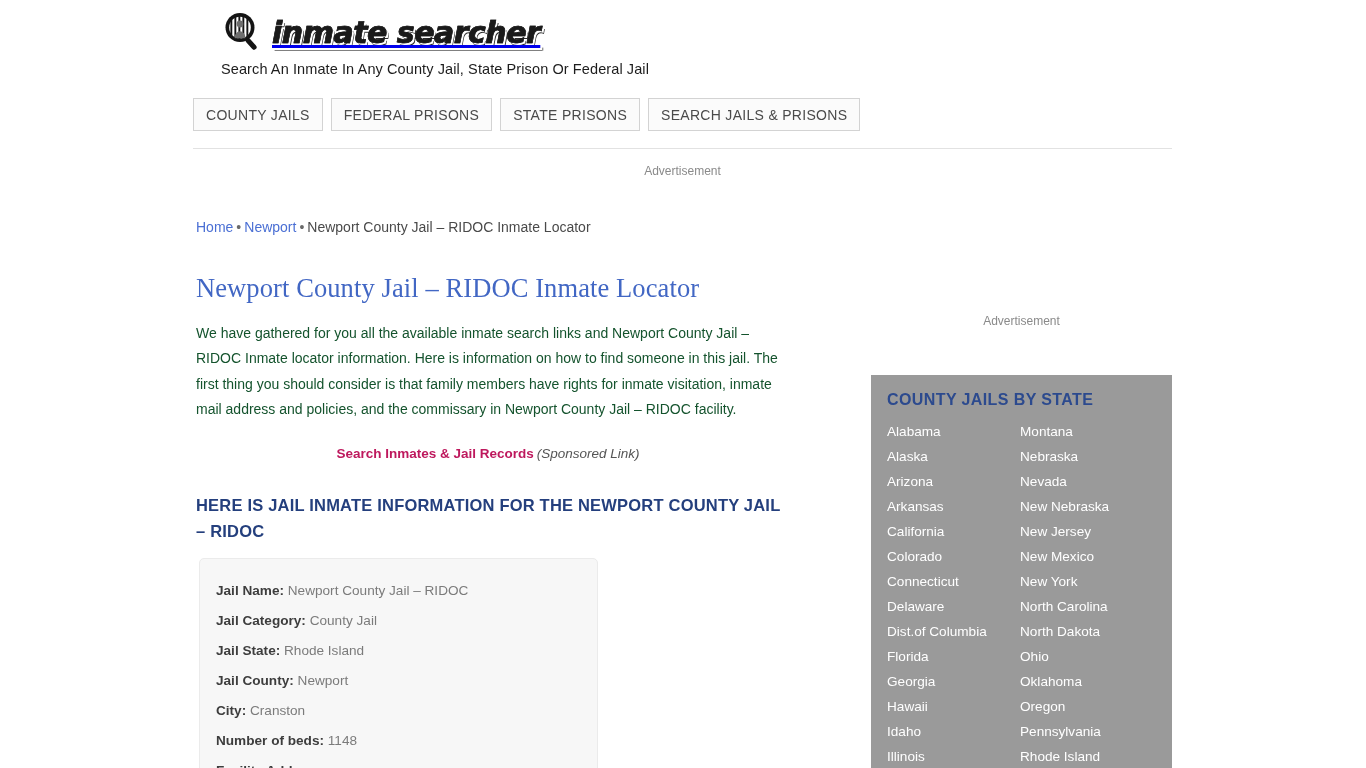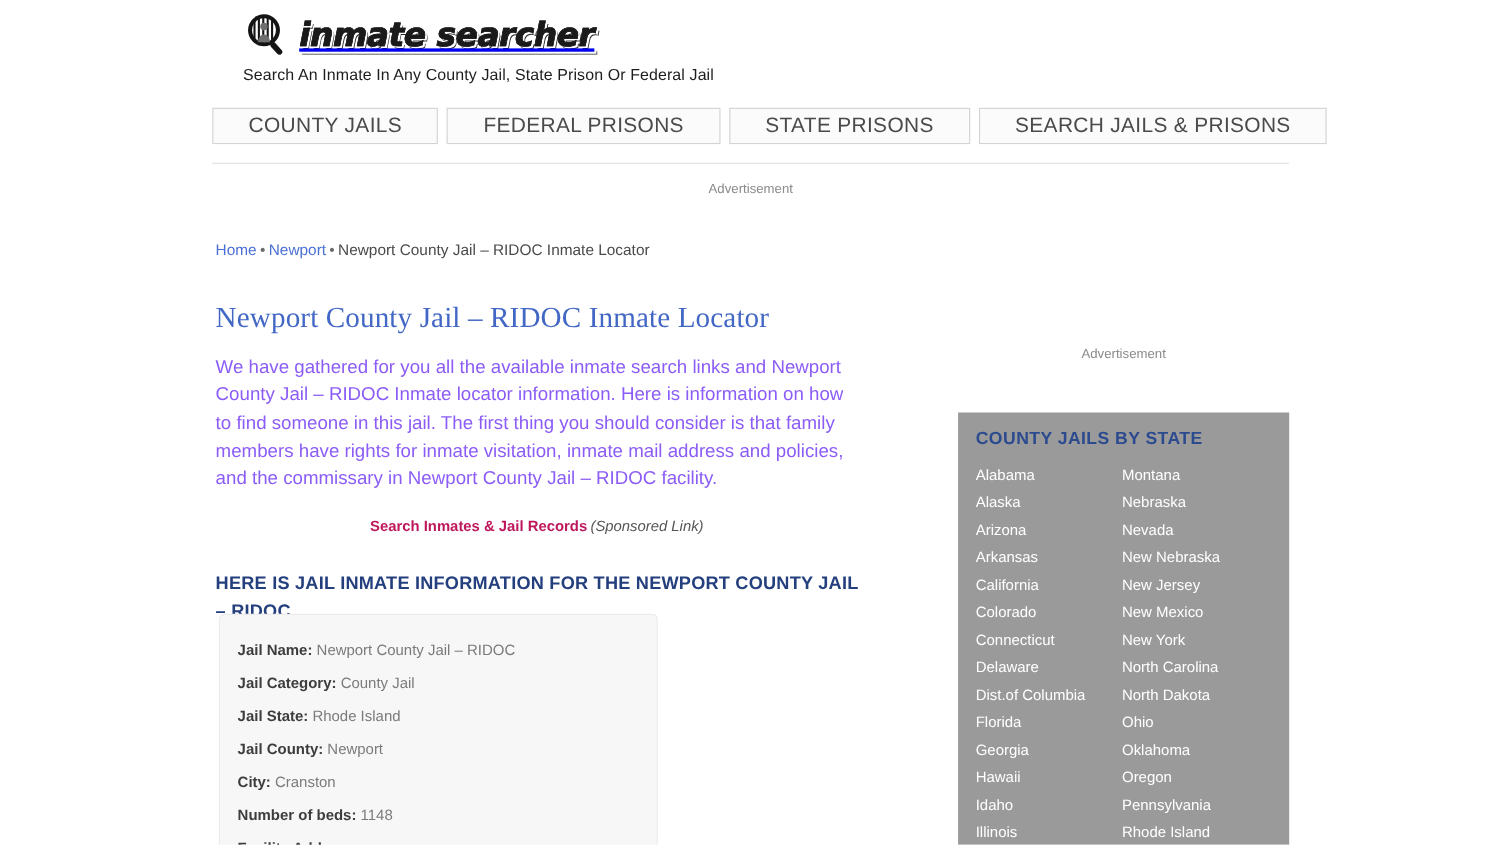--- a/index.html
+++ b/index.html
@@ -66,25 +66,25 @@
     left: 193px;
     top: 98px;
     display: flex;
     gap: 8px;
   }
   .nav-btn {
     display: inline-flex;
     align-items: center;
     justify-content: center;
     height: 33px;
-    padding: 0 32px;
+    padding: 0 12px;
     border: 1px solid #d3d3d3;
     background: #fbfbfb;
     color: #4a4a4a;
-    font-size: 19px;
+    font-size: 14px;
     letter-spacing: 0.3px;
     white-space: nowrap;
     cursor: pointer;
     text-decoration: none;
   }
 
   .header-rule {
     position: absolute;
     left: 193px;
     top: 148px;
@@ -140,23 +140,23 @@
     font-family: "Liberation Serif", serif;
     font-size: 26.5px;
     font-weight: normal;
     color: #4267c4;
     line-height: 1.15;
     letter-spacing: 0.1px;
   }
 
   .entry-body {
     width: 584px;
-    font-size: 17px;
+    font-size: 14px;
     line-height: 25.2px;
-    color: #8b5cf6;
+    color: #14532d;
   }
 
   .sponsored-row {
     margin-top: 22px;
     width: 584px;
     text-align: center;
     font-size: 13.5px;
     line-height: 20px;
   }
   .sponsored-row a {

